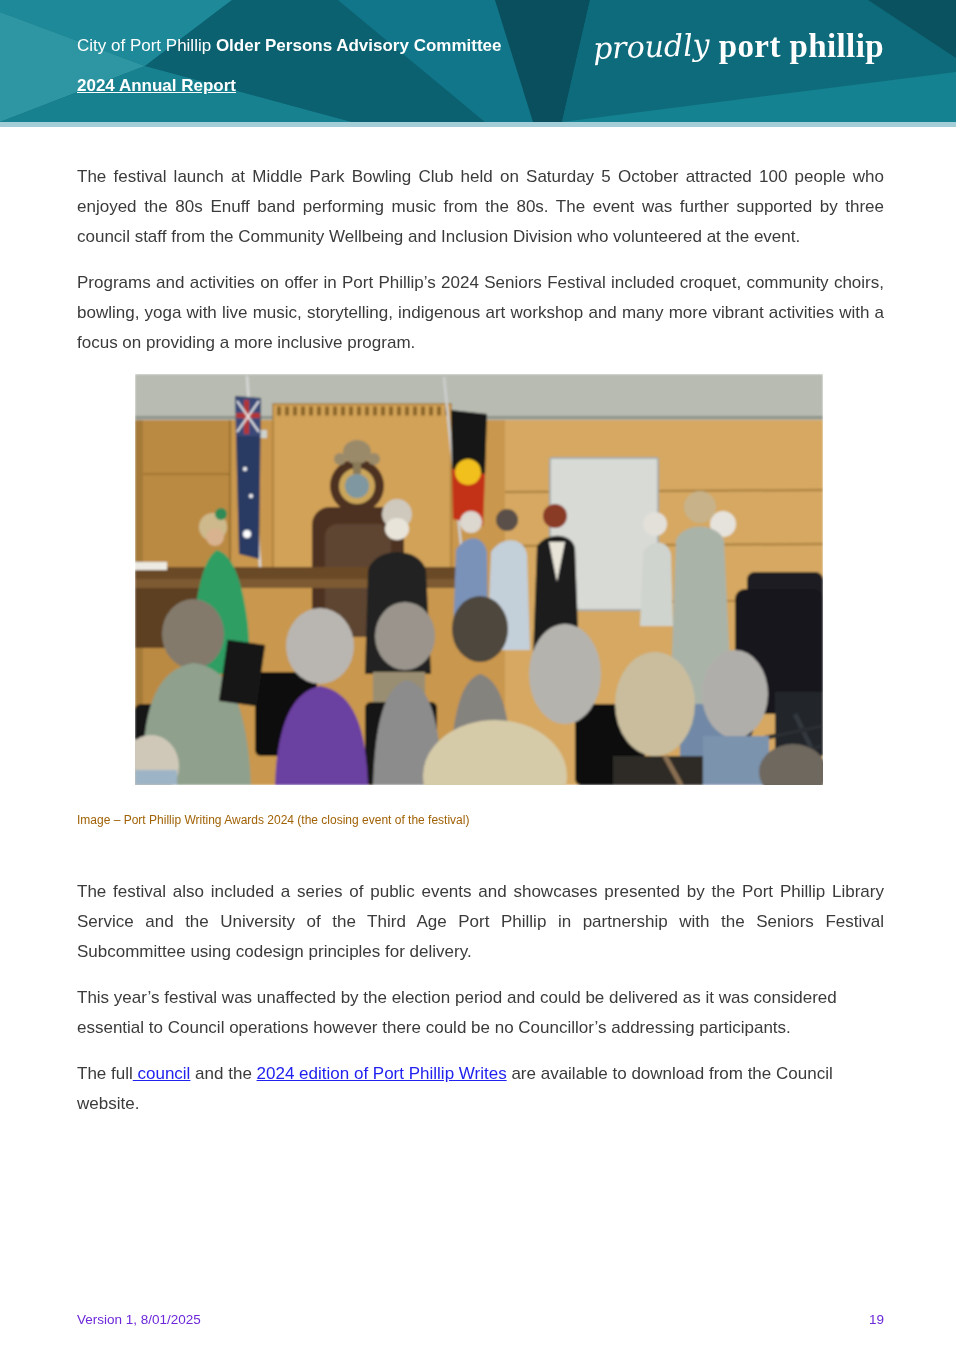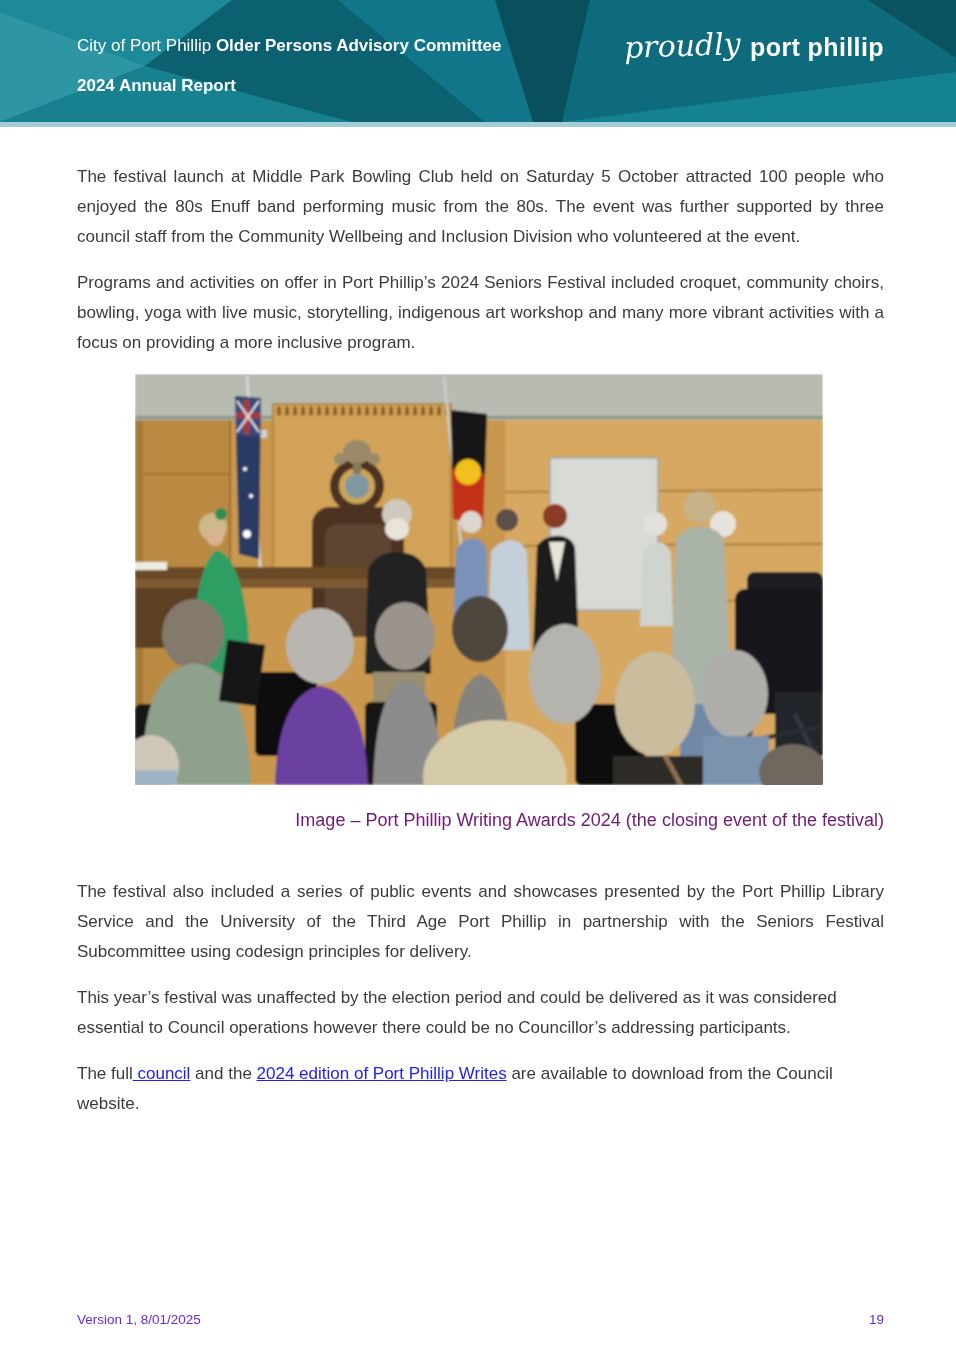--- a/index.html
+++ b/index.html
@@ -6,31 +6,31 @@
   .page{
     width:956px;height:1369px;position:relative;background:#ffffff;
     font-family:"Liberation Sans", sans-serif;color:#3c3c3c;overflow:hidden;
     margin:0 auto;
   }
   
   .hdr{position:relative;height:92px;width:956px;}
   .hdr svg{position:absolute;inset:0;display:block;}
   .hdr-text{position:absolute;left:77px;top:36px;color:#ffffff;font-size:17px;white-space:nowrap;}
   .hdr-text .bold{font-weight:bold;}
-  .hdr-sub{position:absolute;left:77px;top:76px;color:#ffffff;font-size:17px;font-weight:bold;white-space:nowrap;}
+  .hdr-sub{position:absolute;left:77px;top:76px;color:#ffffff;font-size:17px;font-weight:bold;white-space:nowrap;text-decoration:underline;}
   .logo{position:absolute;right:72px;top:28px;color:#ffffff;display:flex;align-items:baseline;gap:9px;white-space:nowrap;}
   .logo .script{font-family:"DejaVu Serif", serif;font-style:italic;font-size:30px;transform:rotate(-2deg);}
-  .logo .wordmark{font-weight:bold;font-size:25px;letter-spacing:.4px;}
+  .logo .wordmark{font-weight:bold;font-size:33px;letter-spacing:.4px;font-family:Liberation Serif, serif;}
   
   .main{padding:58px 72px 0 77px;margin-top:12px;}
   .main p{font-size:17px;line-height:30px;margin:0 0 16px 0;color:#3b3b3b;}
   .just{text-align:justify;}
   a.doclink{color:#2222f0;text-decoration:underline;cursor:pointer;}
   figure{margin:14px 0 0 58px;width:688px;padding:0;}
-  .caption{margin:20px 0 46px 0;text-align:right;font-size:18px;color:#701a75;line-height:22px;}
+  .caption{margin:20px 0 46px 0;text-align:left;font-size:12px;color:#a16207;line-height:22px;}
   
   .footer{position:absolute;left:77px;right:72px;bottom:42px;display:flex;justify-content:space-between;font-size:13.5px;color:#6d28d9;}
 </style>
 </head>
 <body>
 
 <div class="page">
 
   <div class="hdr">
     <svg width="956" height="127" viewBox="0 0 956 127" aria-hidden="true">

